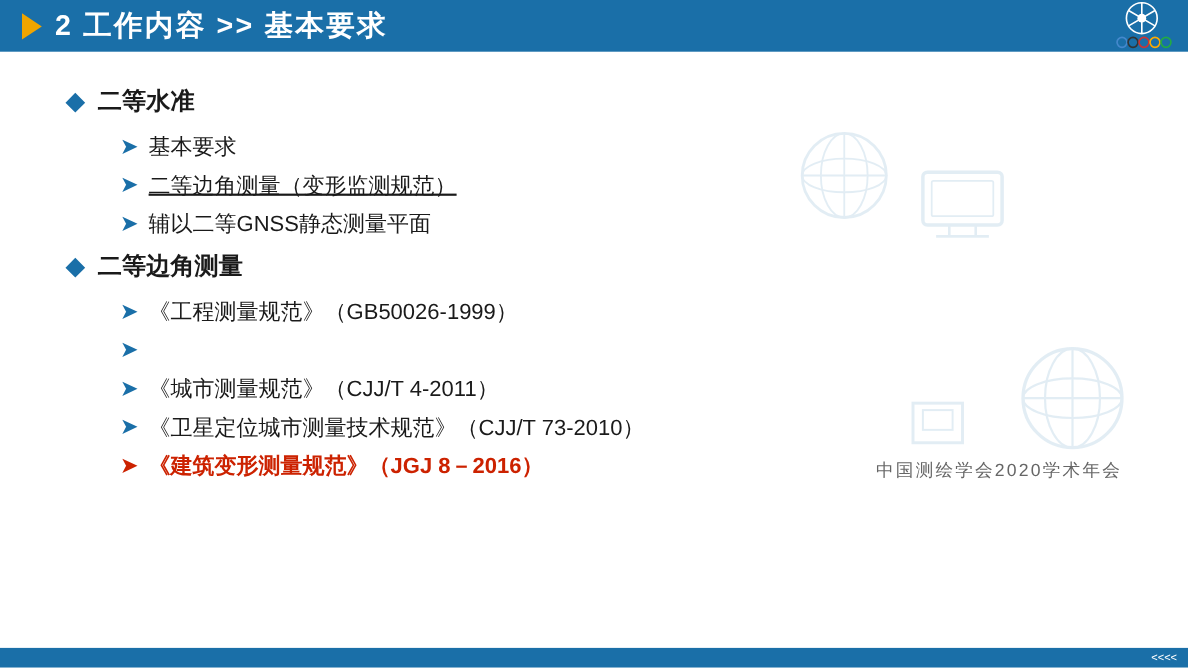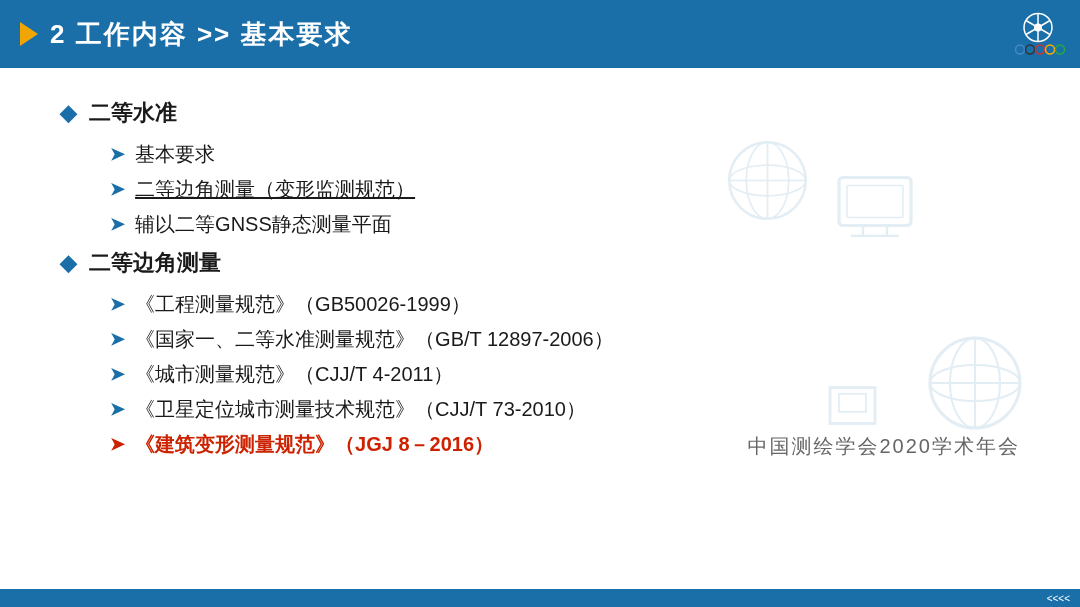--- a/index.html
+++ b/index.html
@@ -9,21 +9,21 @@
       height: 607px;
       background: #ffffff;
       font-family: 'Microsoft YaHei', 'PingFang SC', 'SimHei', sans-serif;
       overflow: hidden;
       position: relative;
     }
 
     
     .header {
       width: 100%;
-      height: 68px;
+      height: 47px;
       background: #1a6fa8;
       display: flex;
       align-items: center;
       padding: 0 20px;
       position: relative;
     }
 
     .header-title-area {
       display: flex;
       align-items: center;
@@ -123,21 +123,21 @@
       position: absolute;
       bottom: 0;
       left: 0;
       width: 100%;
     }
 
     .footer-conference {
       position: absolute;
       bottom: 28px;
       right: 60px;
-      font-size: 20px;
+      font-size: 16px;
       color: #666666;
       letter-spacing: 2px;
     }
 
     .footer-bar {
       position: absolute;
       bottom: 0;
       left: 0;
       width: 100%;
       height: 18px;
@@ -277,21 +277,20 @@
       <span>二等边角测量</span>
     </div>
 
     <div class="sub-list">
       <div class="bullet-sub">
         <span class="bullet-arrow">➤</span>
         <span>《工程测量规范》（GB50026-1999）</span>
       </div>
       <div class="bullet-sub">
         <span class="bullet-arrow">➤</span>
-        <span>《国家一、二等水准测量规范》（GB/T 12897-2006）</span>
       </div>
       <div class="bullet-sub">
         <span class="bullet-arrow">➤</span>
         <span>《城市测量规范》（CJJ/T 4-2011）</span>
       </div>
       <div class="bullet-sub">
         <span class="bullet-arrow">➤</span>
         <span>《卫星定位城市测量技术规范》（CJJ/T 73-2010）</span>
       </div>
       <div class="bullet-sub">

